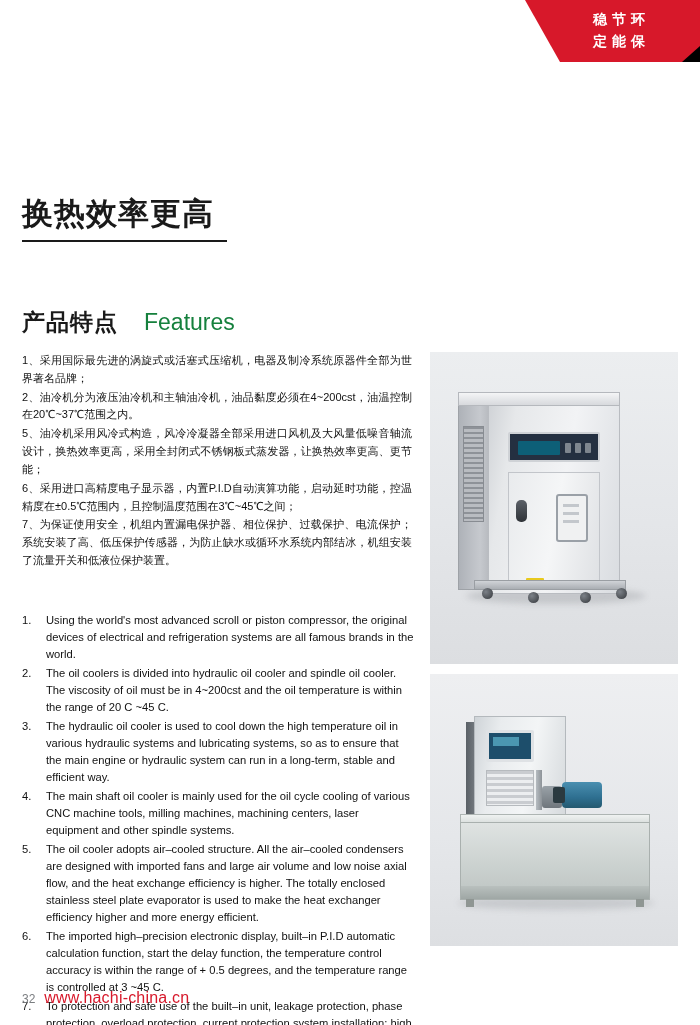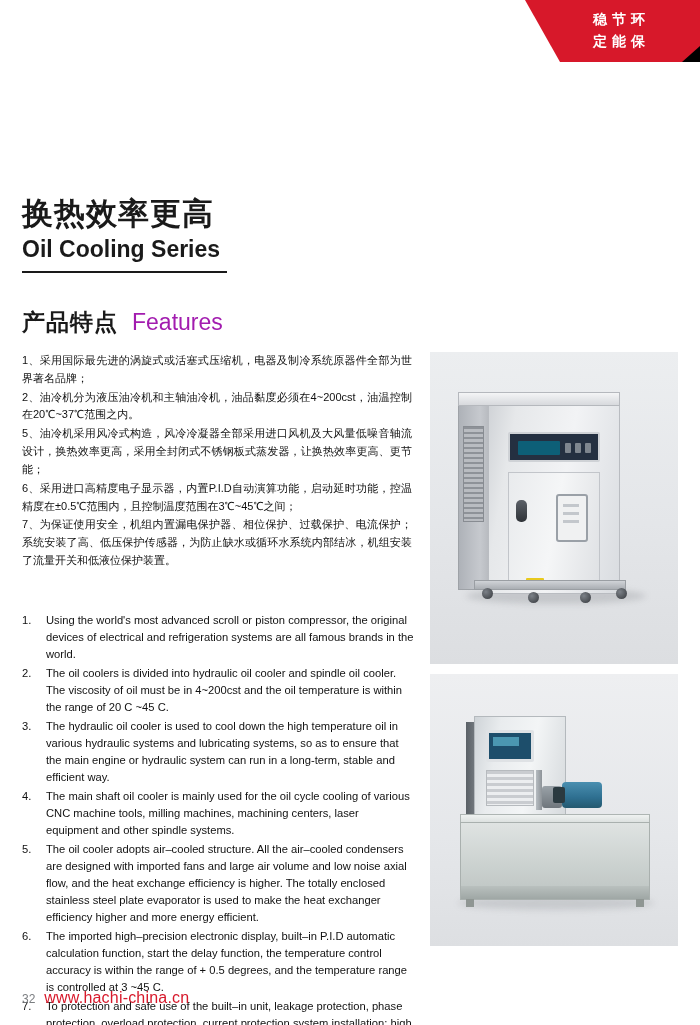--- a/index.html
+++ b/index.html
@@ -88,31 +88,31 @@
     background: #1a1a1a;
   }
 
   
   .features-heading {
     position: absolute;
     left: 22px;
     top: 307px;
     display: flex;
     align-items: baseline;
-    gap: 14px;
+    gap: 26px;
   }
   .features-heading .fh-cn {
     font-size: 23px;
     font-weight: bold;
     color: #1a1a1a;
     letter-spacing: 1px;
   }
   .features-heading .fh-en {
     font-size: 23px;
-    color: #a21caf;
+    color: #15803d;
     letter-spacing: 0px;
   }
 
   
   .cn-list {
     position: absolute;
     left: 22px;
     top: 352px;
     width: 390px;
     font-size: 11px;
@@ -478,21 +478,20 @@
   <div class="red-block"></div>
   <div class="black-tri"></div>
   <div class="banner-text">
     <span>稳节环</span>
     <span>定能保</span>
   </div>
 </div>
 
 <div class="title-block">
   <div class="title-cn">换热效率更高</div>
-  <div class="title-en">Oil Cooling Series</div>
   <div class="title-rule"></div>
 </div>
 
 <div class="features-heading">
   <span class="fh-cn">产品特点</span>
   <span class="fh-en">Features</span>
 </div>
 
 <div class="cn-list">
   <div class="item">1、采用国际最先进的涡旋式或活塞式压缩机，电器及制冷系统原器件全部为世界著名品牌；</div>

